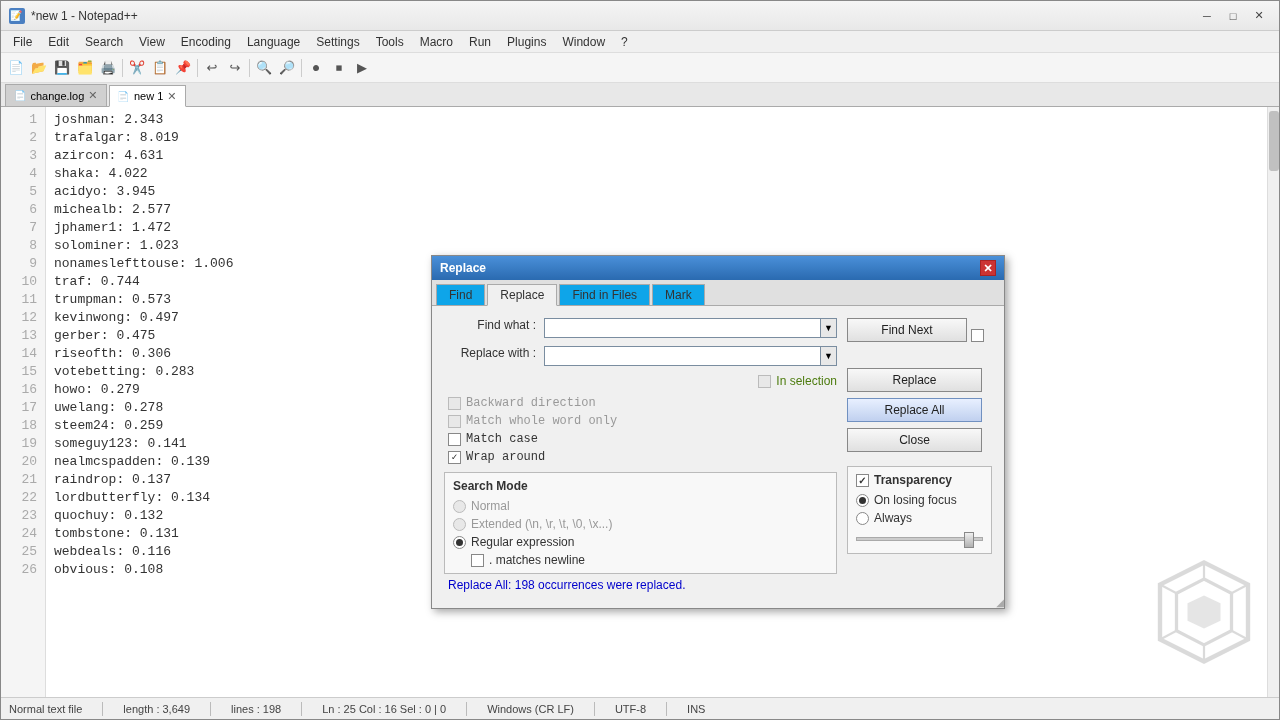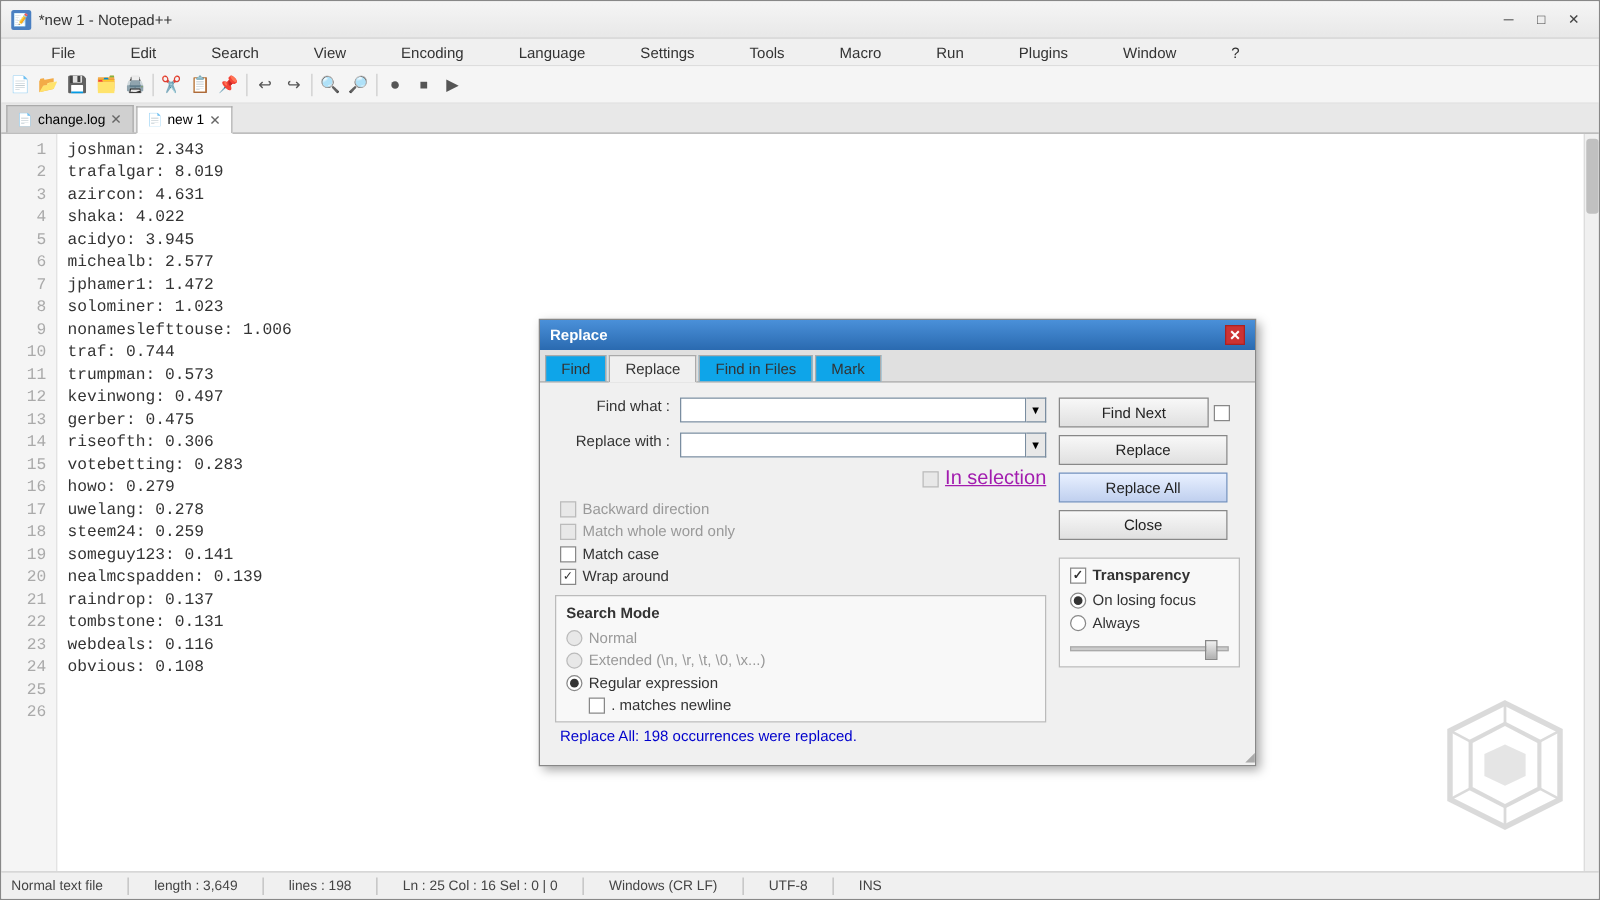--- a/index.html
+++ b/index.html
@@ -75,21 +75,20 @@
       display: flex;
       align-items: center;
       padding: 0 4px;
       border-bottom: 1px solid #ddd;
     }
     .menu-item {
       padding: 2px 8px;
       font-size: 12px;
       cursor: pointer;
       color: #333;
-      margin-left: 28px;
     }
 
     
     .toolbar {
       background: #f5f5f5;
       height: 30px;
       display: flex;
       align-items: center;
       padding: 2px 4px;
       border-bottom: 1px solid #ddd;
@@ -331,20 +330,21 @@
 
     
     .checkbox-row {
       display: flex;
       align-items: center;
       margin-bottom: 4px;
       padding-left: 4px;
       gap: 5px;
       font-size: 12px;
       color: #333;
+      font-family: Liberation Mono, monospace;
     }
     .checkbox-row.disabled { color: #999; }
     .cb {
       width: 13px;
       height: 13px;
       border: 1px solid #888;
       background: white;
       display: flex;
       align-items: center;
       justify-content: center;
@@ -607,20 +607,22 @@
         <div class="code-line">kevinwong: 0.497</div>
         <div class="code-line">gerber: 0.475</div>
         <div class="code-line">riseofth: 0.306</div>
         <div class="code-line">votebetting: 0.283</div>
         <div class="code-line">howo: 0.279</div>
         <div class="code-line">uwelang: 0.278</div>
         <div class="code-line">steem24: 0.259</div>
         <div class="code-line">someguy123: 0.141</div>
         <div class="code-line">nealmcspadden: 0.139</div>
         <div class="code-line">raindrop: 0.137</div>
+        <div class="code-line">lordbutterfly: 0.134</div>
+        <div class="code-line">quochuy: 0.132</div>
         <div class="code-line">tombstone: 0.131</div>
         <div class="code-line">webdeals: 0.116</div>
         <div class="code-line">obvious: 0.108</div>
       </div>
 
     <div class="editor-scroll">
       <div class="scroll-thumb"></div>
     </div>
 
     <div class="dialog-overlay">
@@ -653,21 +655,21 @@
             <div class="form-row">
               <span class="form-label">Replace with :</span>
               <div class="form-input-wrap">
                 <input class="form-input" type="text" value="" style="">
                 <div class="form-dropdown-btn">▼</div>
               </div>
             </div>
 
             <div class="in-selection-row">
               <div class="cb disabled"></div>
-              <span style="color:#a21caf;font-size:16px;text-decoration:underline;">In selection</span>
+              <span style="color:#4d7c0f;font-size:12px;">In selection</span>
             </div>
 
             <div class="checkbox-row disabled">
               <div class="cb disabled"></div>
               <span>Backward direction</span>
             </div>
 
             <div class="checkbox-row disabled">
               <div class="cb disabled"></div>
               <span>Match whole word only</span>
@@ -706,21 +708,21 @@
                 <span>. matches newline</span>
               </div>
             </div>
 
             <div class="status-message">Replace All: 198 occurrences were replaced.</div>
 
           </div>
 
           <div class="dialog-right">
 
-            <div style="display:flex;align-items:center;gap:4px;margin-bottom:0;">
+            <div style="display:flex;align-items:flex-end;gap:4px;margin-bottom:20px;">
               <button class="dlg-btn" style="width:120px;">Find Next</button>
               <div style="width:13px;height:13px;border:1px solid #888;background:white;"></div>
             </div>
 
             <button class="dlg-btn">Replace</button>
             <button class="dlg-btn primary">Replace All</button>
 
 
             <button class="dlg-btn">Close</button>
 

